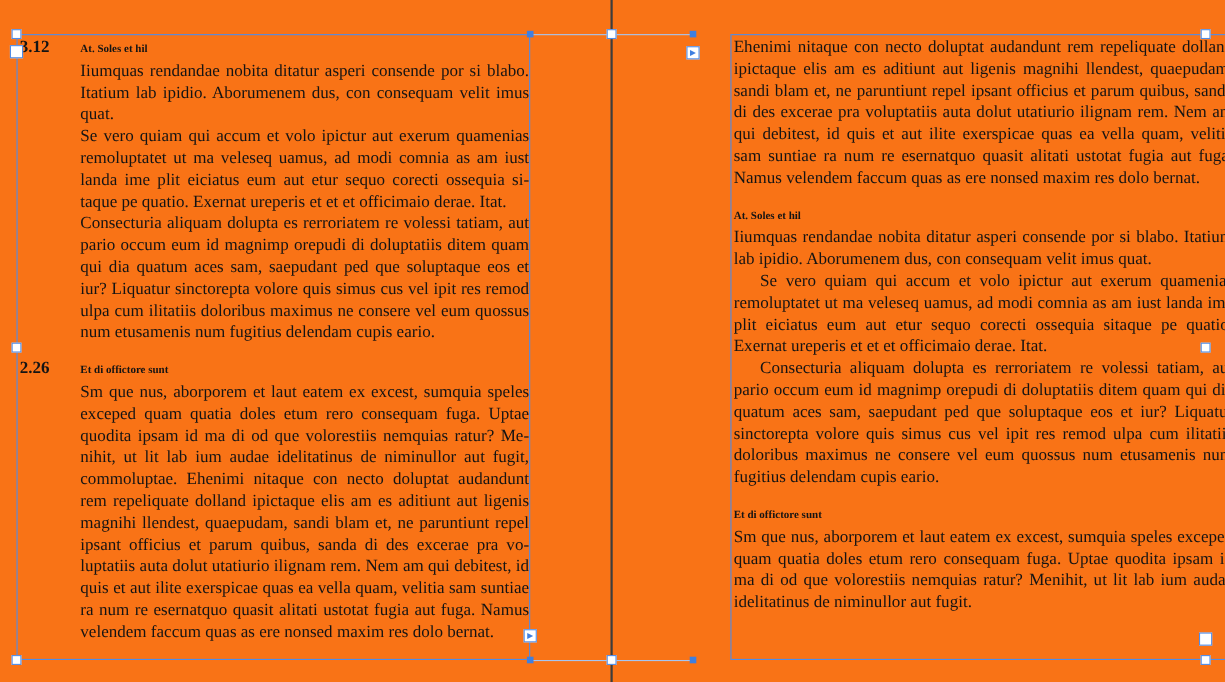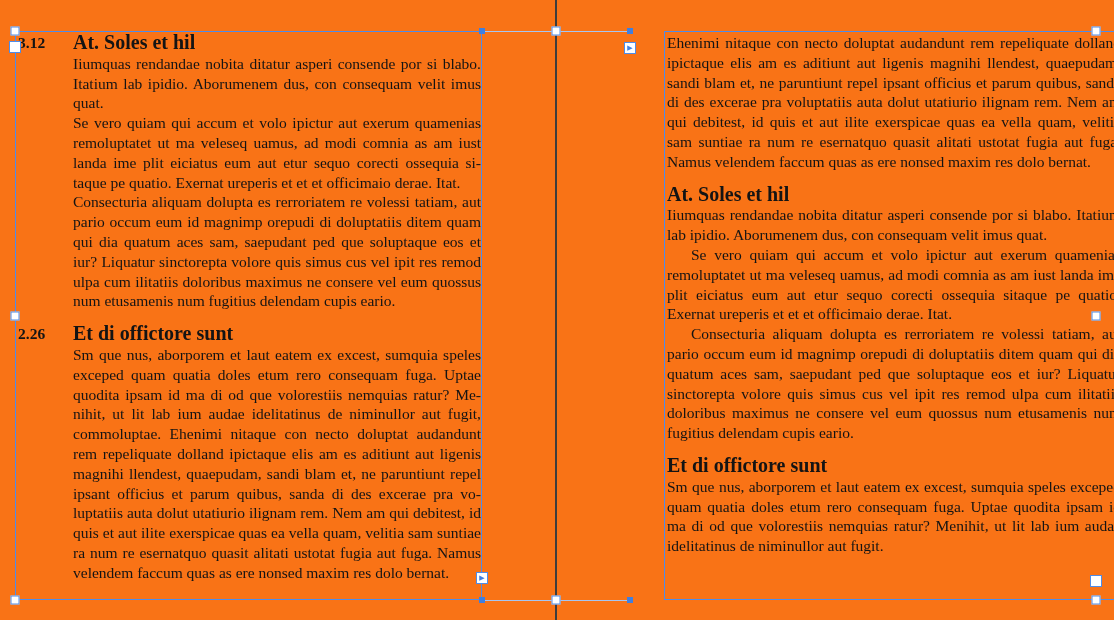--- a/index.html
+++ b/index.html
@@ -26,21 +26,21 @@
   .frame-content {
     position:relative; width:100%; height:100%;
     font-size:15.5px; line-height:19.8px; text-align:justify;
   }
   .frame-left  .frame-content { padding:1px 0 0 57px; }
   .frame-right .frame-content { padding:1px 54px 0 2px; }
 
   .section { position:relative; }
   .spaced { margin-top:13px; }
   .heading-row { position:relative; font-weight:bold; text-align:left; }
-  .sec-heading { display:inline; font-size:20px; font-weight:bold; }
+  .sec-heading { display:inline; font-size:10px; font-weight:bold; }
   .sec-num { position:absolute; top:0; font-weight:bold; white-space:nowrap; }
   .num-left  { left:-55px; }
   .num-right { right:-54px; width:54px; text-align:right; }
   .para { hyphens:manual; }
   .para.indent { text-indent:24px; }
 
   
   .handle {
     position:absolute; width:9px; height:9px; background:#ffffff;
     border:1.5px solid #4f8ce8; transform:translate(-50%,-50%);

